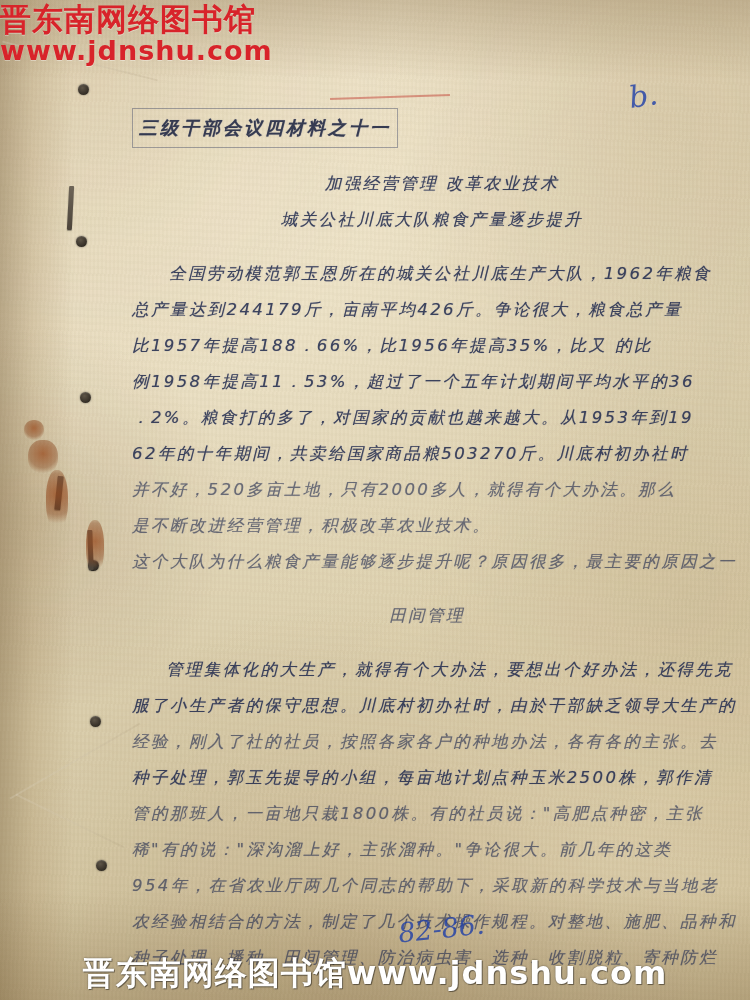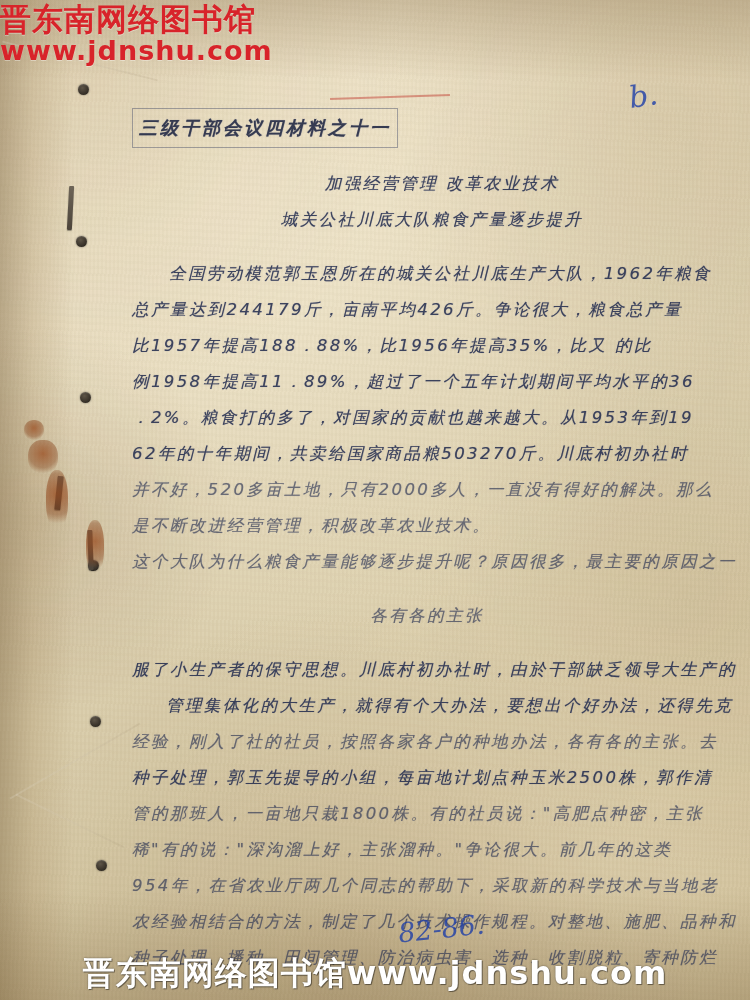--- a/index.html
+++ b/index.html
@@ -227,34 +227,34 @@
     <div class="doc-line title">
       <span class="title-box">三级干部会议四材料之十一</span>
     </div>
     <div class="spacer"></div>
     <div class="doc-line center" style="padding-left:40px;">加强经营管理   改革农业技术</div>
     <div class="doc-line center" style="padding-left:20px;">城关公社川底大队粮食产量逐步提升</div>
     <div class="spacer"></div>
 
     <div class="doc-line indent">全国劳动模范郭玉恩所在的城关公社川底生产大队，1962年粮食</div>
     <div class="doc-line">总产量达到244179斤，亩南平均426斤。争论很大，粮食总产量</div>
-    <div class="doc-line">比1957年提高188．88%，比1956年提高35%，比又  的比</div>
-    <div class="doc-line">例1958年提高11．89%，超过了一个五年计划期间平均水平的36</div>
+    <div class="doc-line">比1957年提高188．66%，比1956年提高35%，比又  的比</div>
+    <div class="doc-line">例1958年提高11．53%，超过了一个五年计划期间平均水平的36</div>
     <div class="doc-line">．2%。粮食打的多了，对国家的贡献也越来越大。从1953年到19</div>
     <div class="doc-line">62年的十年期间，共卖给国家商品粮503270斤。川底村初办社时</div>
-    <div class="doc-line faint">并不好，520多亩土地，只有2000多人，一直没有得好的解决。那么</div>
+    <div class="doc-line faint">并不好，520多亩土地，只有2000多人，就得有个大办法。那么</div>
     <div class="doc-line faint">是不断改进经营管理，积极改革农业技术。</div>
     <div class="doc-line faint">这个大队为什么粮食产量能够逐步提升呢？原因很多，最主要的原因之一</div>
 
     <div class="spacer"></div>
-    <div class="doc-line center faint" style="padding-left:10px;">各有各的主张</div>
-    <div class="spacer"></div>
-
+    <div class="doc-line center faint" style="padding-left:10px;">田间管理</div>
+    <div class="spacer"></div>
+
+    <div class="doc-line indent">管理集体化的大生产，就得有个大办法，要想出个好办法，还得先克</div>
     <div class="doc-line">服了小生产者的保守思想。川底村初办社时，由於干部缺乏领导大生产的</div>
-    <div class="doc-line indent">管理集体化的大生产，就得有个大办法，要想出个好办法，还得先克</div>
     <div class="doc-line faint">经验，刚入了社的社员，按照各家各户的种地办法，各有各的主张。去</div>
     <div class="doc-line">种子处理，郭玉先提导的小组，每亩地计划点种玉米2500株，郭作清</div>
     <div class="doc-line faint">管的那班人，一亩地只栽1800株。有的社员说："高肥点种密，主张</div>
     <div class="doc-line faint">稀"有的说："深沟溜上好，主张溜种。"争论很大。前几年的这类</div>
     <div class="doc-line faint">954年，在省农业厅两几个同志的帮助下，采取新的科学技术与当地老</div>
     <div class="doc-line faint">农经验相结合的方法，制定了几个技术操作规程。对整地、施肥、品种和</div>
     <div class="doc-line faint">种子处理、播种、田间管理、防治病虫害、选种、收割脱粒、寄种防烂</div>
 
   </div>
 

